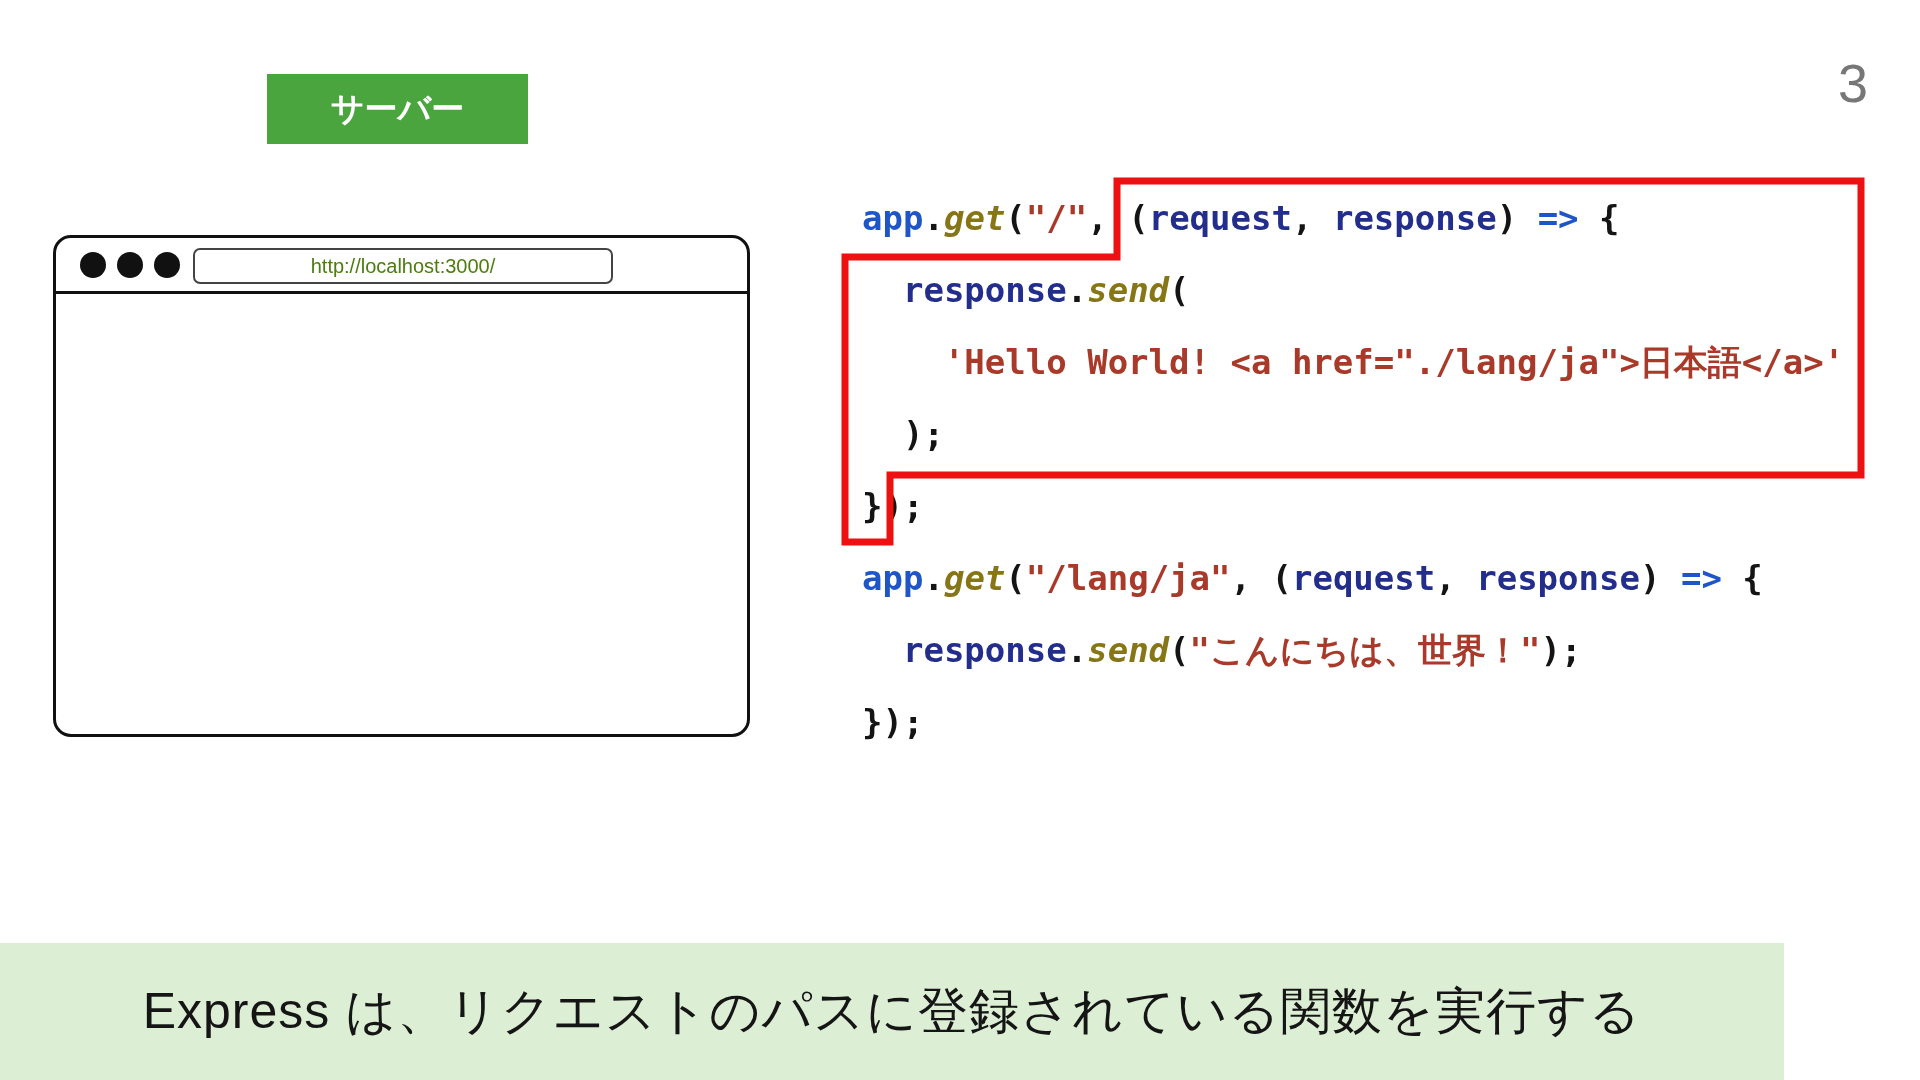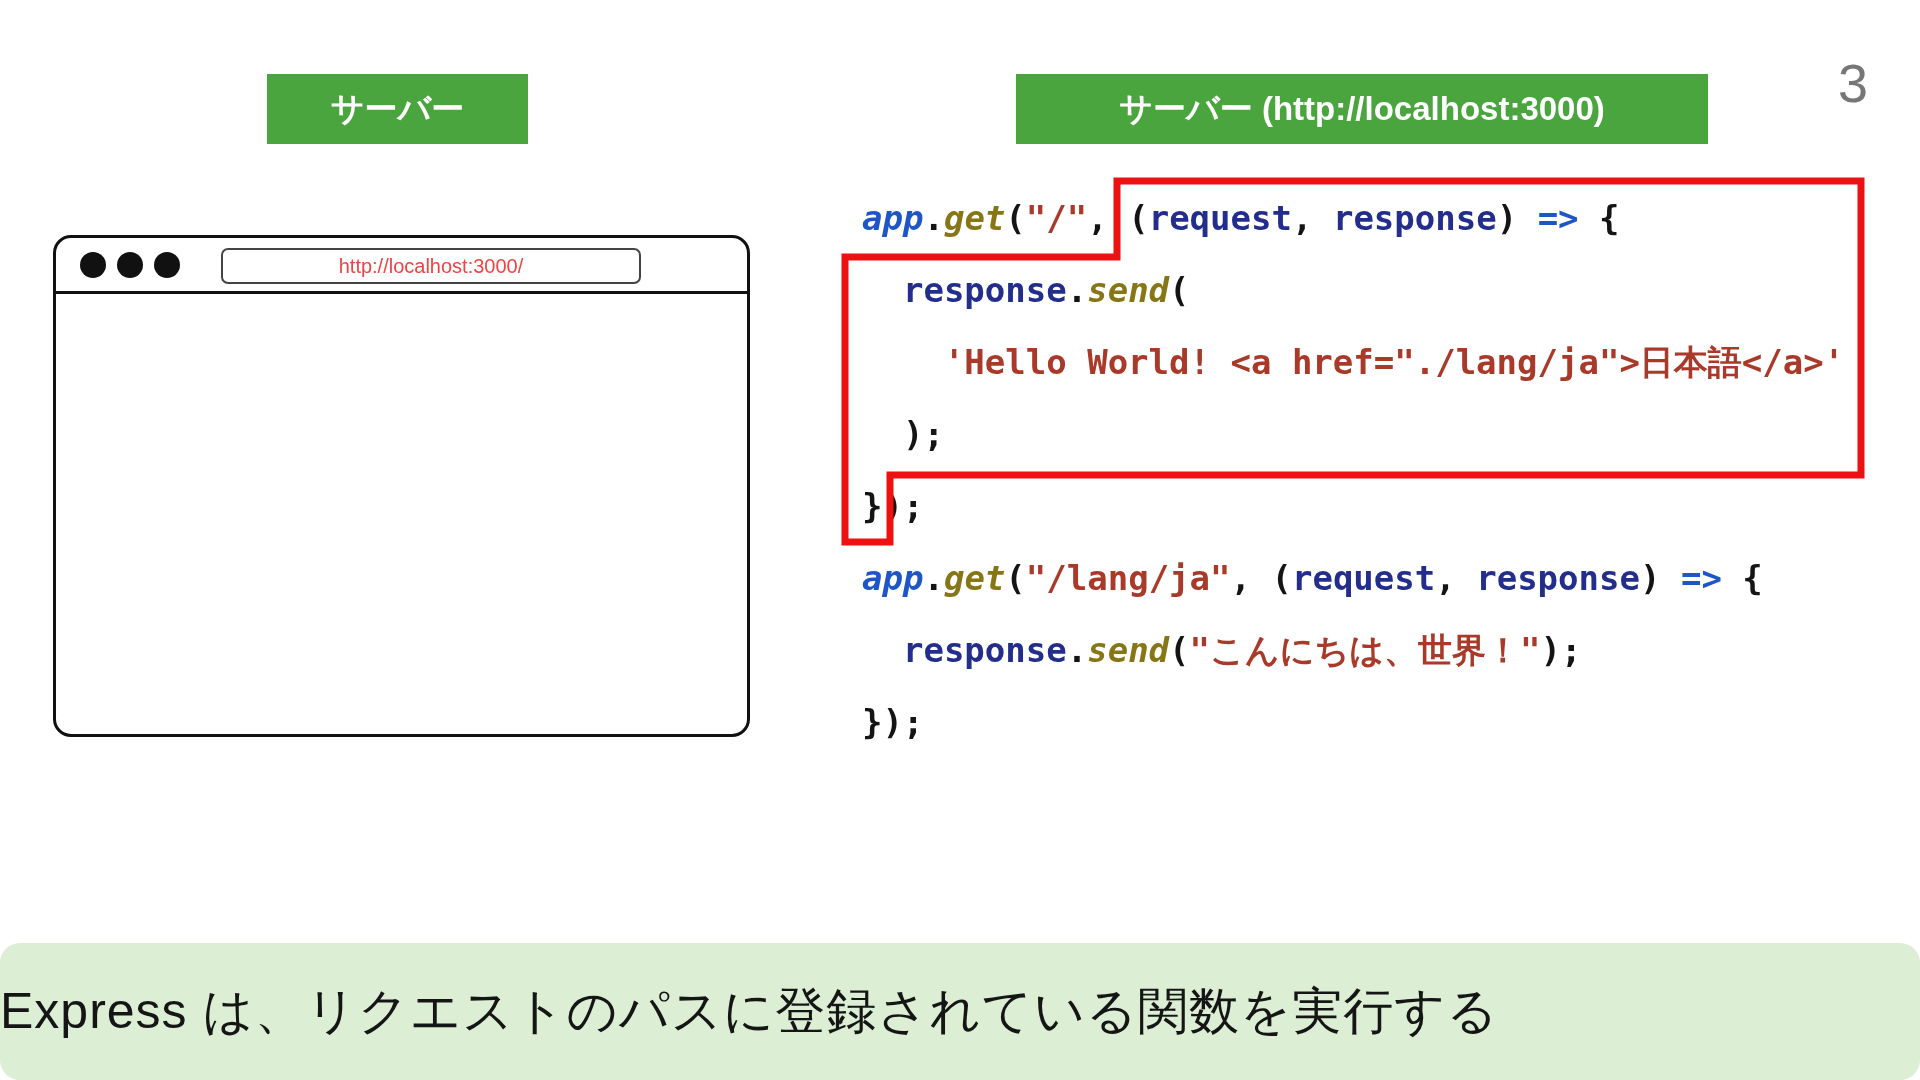--- a/index.html
+++ b/index.html
@@ -18,50 +18,49 @@
   
   .browser-window { position:absolute; left:53px; top:235px; width:697px; height:502px;
                     border:3px solid #111111; border-radius:18px; background:#ffffff; }
   .browser-topbar { position:relative; height:56px; border-bottom:3px solid #111111;
                     display:flex; align-items:center; padding-left:24px;
                     border-radius:15px 15px 0 0; }
   .dot { width:26px; height:26px; border-radius:50%; background:#111111; margin-right:11px; }
   .url-bar { position:absolute; left:137px; top:10px; width:420px; height:36px;
              border:2px solid #444444; border-radius:7px; background:#ffffff;
              display:flex; align-items:center; justify-content:center;
-             font-size:20px; color:#ef4444;margin-left:28px; }
+             font-size:20px; color:#4d7c0f; }
   .browser-body { height:440px; }
 
   
   .code { position:absolute; left:862px; top:182px;
           font-family:"DejaVu Sans Mono","Liberation Mono",monospace;
           font-size:34px; font-weight:600; line-height:72px; white-space:pre; }
   .code-line { height:72px; }
   .tok-plain  { color:var(--code-plain,#141414); }
-  .tok-obj    { color:var(--code-obj,#1e56c8);font-style:italic; }
+  .tok-obj    { color:var(--code-obj,#1e56c8); }
   .tok-arrow  { color:var(--code-obj,#1e56c8); }
   .tok-method { color:var(--code-method,#867616);font-style:italic; }
   .tok-param  { color:var(--code-param,#232e8c); }
   .tok-string { color:var(--code-string,#a93a2a); }
 
   
   .highlight { position:absolute; left:0; top:0; width:1920px; height:1080px; pointer-events:none; }
 
   
-  .banner { position:absolute; left:0; top:943px; width:1920px; height:137px;
-            background:var(--banner-bg,#dceed3); display:flex; align-items:center; justify-content:flex-start;border-radius:20px; }
+  .banner { position:absolute; left:0; top:943px; width:1784px; height:137px;
+            background:var(--banner-bg,#dceed3); display:flex; align-items:center; justify-content:center; }
   .banner-text { font-size:50px; color:#151515; letter-spacing:1px; }
 </style>
 </head>
 <body>
 
 <div class="slide">
 
   <div class="label label-browser">サーバー</div>
-  <div class="label label-server">サーバー (http://localhost:3000)</div>
   <div class="page-number">3</div>
 
   <div class="browser-window">
     <div class="browser-topbar">
       <span class="dot"></span>
       <span class="dot"></span>
       <span class="dot"></span>
       <div class="url-bar">http://localhost:3000/</div>
     </div>
     <div class="browser-body"></div>

